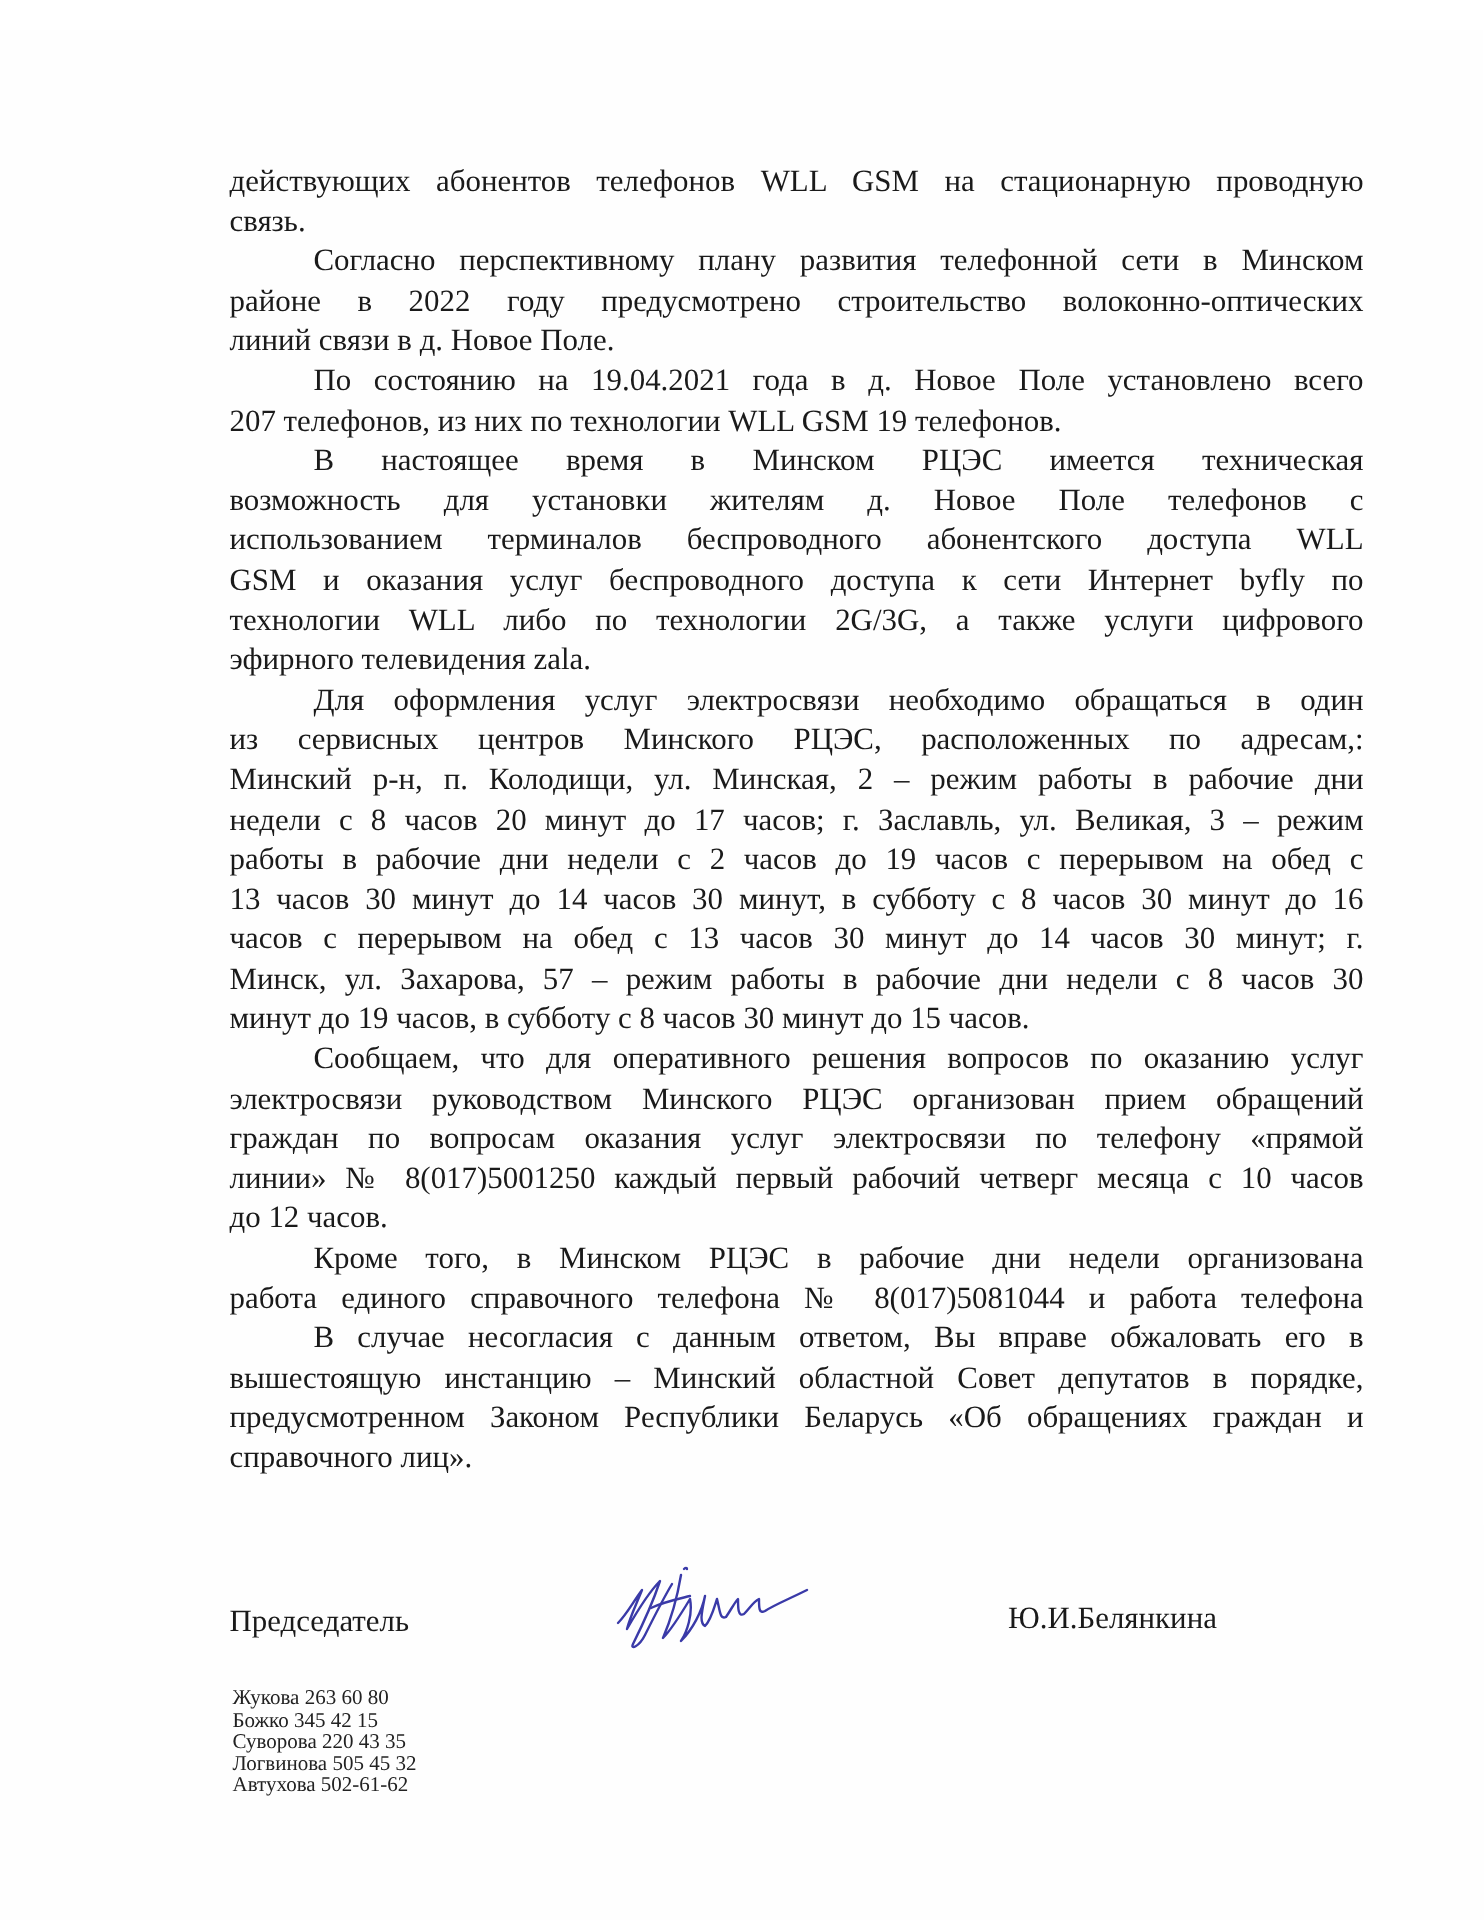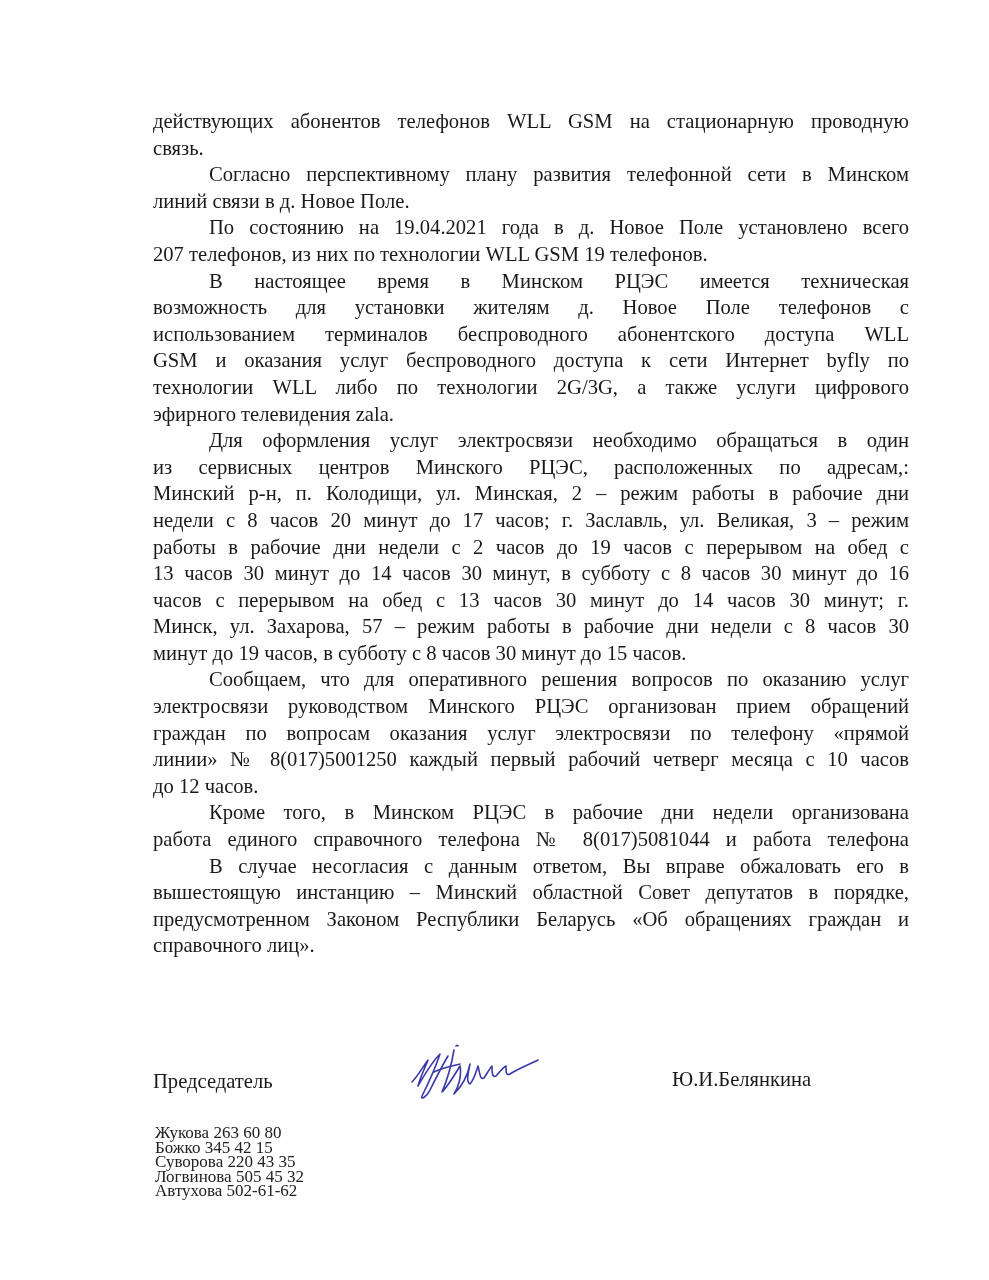--- a/index.html
+++ b/index.html
@@ -20,35 +20,36 @@
     text-align: justify; text-align-last: justify;
   }
   .line.last { text-align-last: left; }
   .line.indent { padding-left: 56px; }
   .sign-row { position: absolute; top: 1050px; left: 153px; width: 700px; height: 40px; font-size: 20.6px; }
   .sign-title { position: absolute; left: 0; top: 0; text-align: center; }
   .sign-name { position: absolute; left: 519px; top: -2px; }
   .signature { position: absolute; left: 255px; top: -28px; width: 140px; height: 62px; }
   .contacts {
     position: absolute; left: 155px; top: 1106px;
-    font-size: 17px; line-height: 14.6px; color: #222;
+    font-size: 14px; line-height: 14.6px; color: #222;
   }
   .contacts div { white-space: nowrap; }
 </style>
 </head>
 <body>
 
 <div class="page">
   <div class="body-text" id="body-text">
       <div>
         <span class="line">действующих абонентов телефонов WLL GSM на стационарную проводную</span>
         <span class="line last">связь.</span>
       </div>
       <div>
         <span class="line indent">Согласно перспективному плану развития телефонной сети в Минском</span>
+        <span class="line">районе в 2022 году предусмотрено строительство волоконно-оптических</span>
         <span class="line last">линий связи в д. Новое Поле.</span>
       </div>
       <div>
         <span class="line indent">По состоянию на 19.04.2021 года в д. Новое Поле установлено всего</span>
         <span class="line last">207 телефонов, из них по технологии WLL GSM 19 телефонов.</span>
       </div>
       <div>
         <span class="line indent">В настоящее время в Минском РЦЭС имеется техническая</span>
         <span class="line">возможность для установки жителям д. Новое Поле телефонов с</span>
         <span class="line">использованием терминалов беспроводного абонентского доступа WLL</span>

